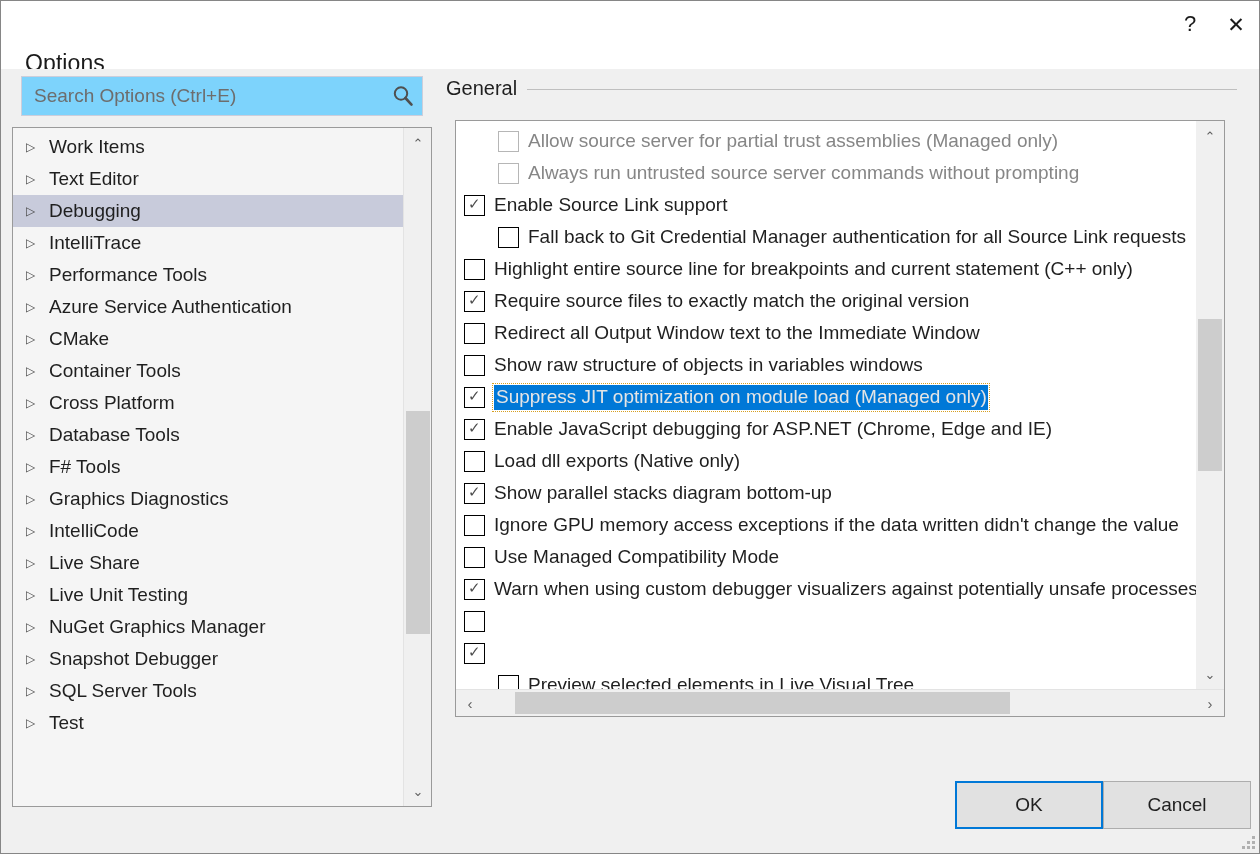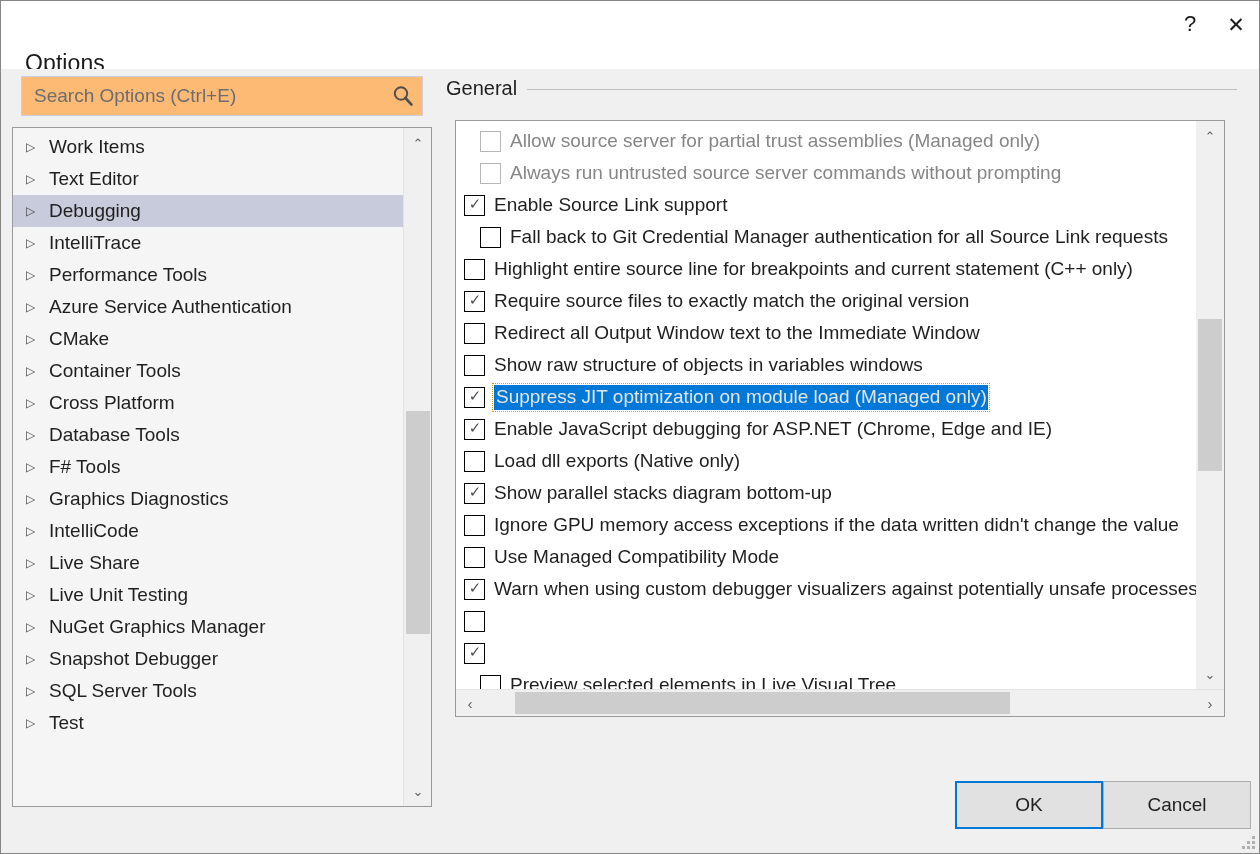--- a/index.html
+++ b/index.html
@@ -51,21 +51,21 @@
     position: absolute;
     top: 68px; left: 0; right: 0; bottom: 0;
     background: #f0f0f0;
   }
 
   
   .search-wrap {
     position: absolute;
     left: 20px; top: 7px;
     width: 402px; height: 40px;
-    background: #fdba74;
+    background: #7dd3fc;
     border: 1px solid #cccedb;
     display: flex;
     align-items: center;
   }
   .search-input {
     flex: 1;
     border: none; outline: none;
     background: transparent;
     font-family: "Liberation Sans", sans-serif;
     font-size: 19px;
@@ -136,21 +136,21 @@
   .vs-thumb {
     position: absolute;
     left: 2px; width: 24px;
     background: #cdcdcd;
     cursor: default;
   }
 
   
   .right-pane {
     position: absolute;
-    left: 445px; top: 0; right: 22px; bottom: 0; text-align: center;
+    left: 445px; top: 0; right: 22px; bottom: 0;
   }
   .section-head {
     display: flex;
     align-items: center;
     height: 34px;
     margin-top: 2px;
   }
   .section-title {
     font-size: 20px;
     color: #1f1f1f;
@@ -185,21 +185,21 @@
     position: relative;
   }
   .opt-row {
     height: 32px;
     display: flex;
     align-items: center;
     white-space: nowrap;
     cursor: default;
     padding-left: 8px;
   }
-  .opt-row.indent { padding-left: 24px; }
+  .opt-row.indent { padding-left: 42px; }
   .cbox {
     width: 21px; height: 21px;
     border: 1.6px solid #000000;
     background: #ffffff;
     flex: none;
     position: relative;
     margin-right: 9px;
   }
   .cbox.disabled { border-color: #b6b6b6; }
   .cbox .tick {

